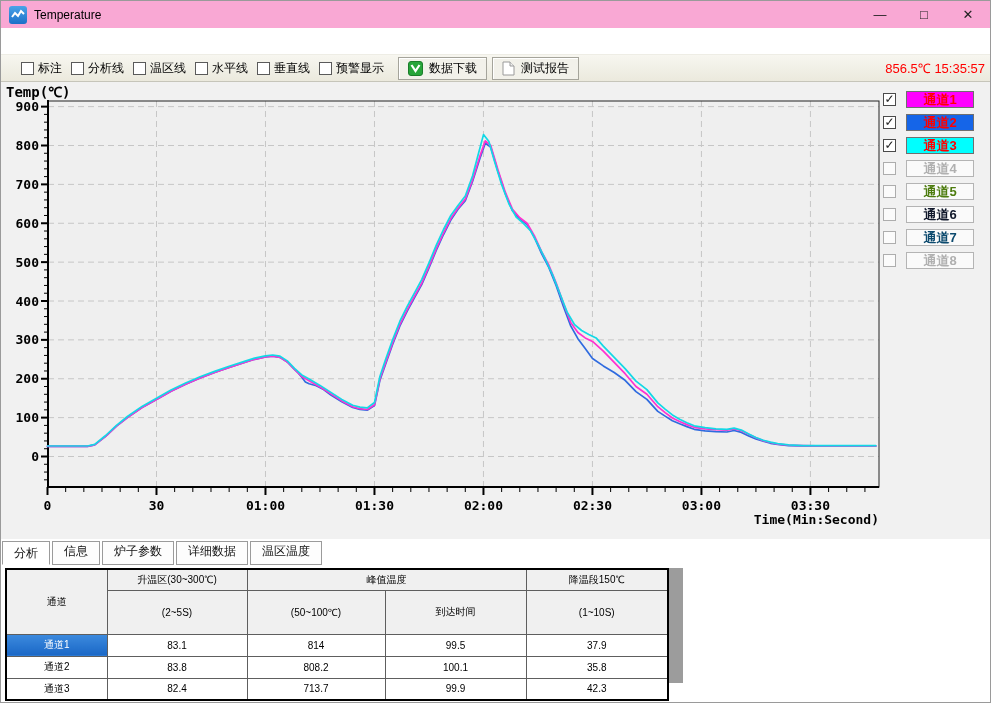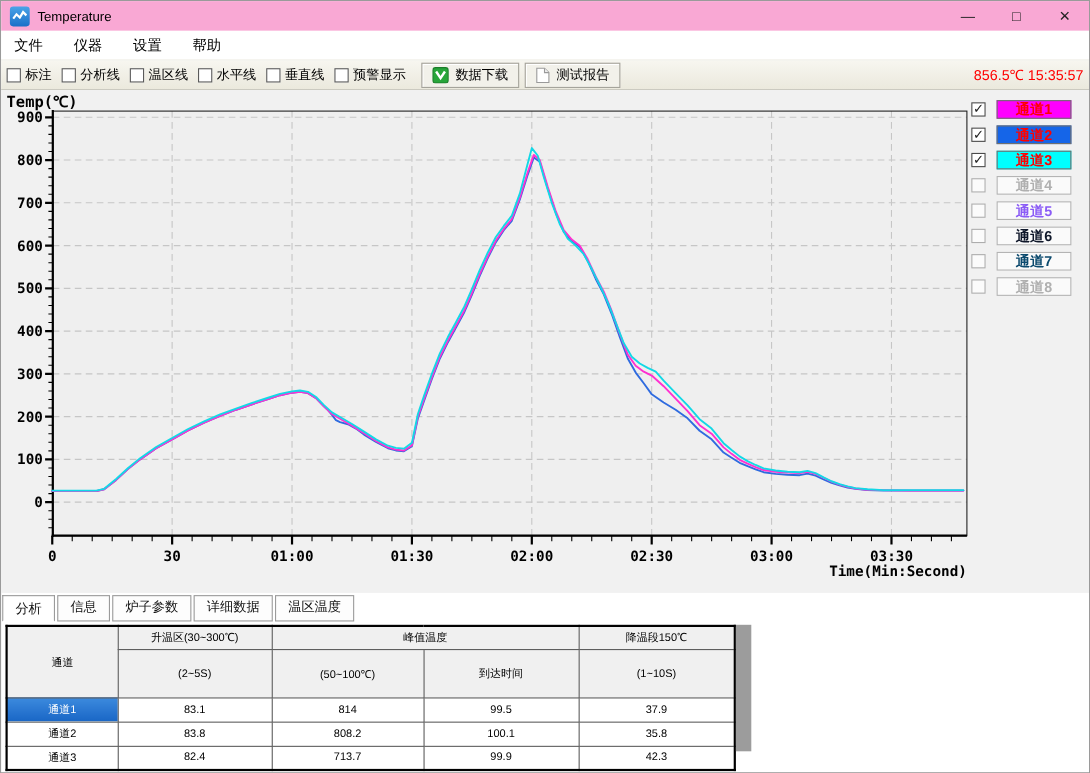--- a/index.html
+++ b/index.html
@@ -15,21 +15,21 @@
   .titletext{margin-left:7px;font-size:12px;}
   .winbtns{margin-left:auto;display:flex;align-items:center;}
   .winbtn{width:44px;height:26px;display:flex;align-items:center;justify-content:center;font-size:13px;color:#222;cursor:default;}
   
   .menubar{position:absolute;left:0;top:27px;width:100%;height:26px;background:#fff;display:flex;align-items:center;}
   .menuitem{padding:0 14px;font-size:13px;}
   .menuitem:first-child{padding-left:12px;}
   
   .toolbar{position:absolute;left:0;top:53px;width:100%;height:28px;
     background:linear-gradient(#f7f6f0,#ebe9dd);border-top:1px solid #eeede5;border-bottom:1px solid #c6c5ba;
-    display:flex;align-items:center;padding-left:5px;}
+    display:flex;align-items:center;padding-left:20px;}
   .tb-check{display:flex;align-items:center;margin-right:9px;}
   .tb-box{width:13px;height:13px;background:#fff;border:1px solid #5a5a5a;}
   .tb-label{margin-left:4px;font-size:12px;}
   .tb-btn{height:23px;display:flex;align-items:center;padding:0 9px;margin-left:5px;
     background:#f2f1ea;border:1px solid #a5a49b;box-shadow:inset 1px 1px 0 #fff;font-size:12px;}
   .tb-btn .lbl{margin-left:6px;}
   .status{margin-left:auto;margin-right:5px;color:#ff0000;font-size:13px;white-space:nowrap;}
   
   .chartpanel{position:absolute;left:0;top:81px;width:991px;height:457px;background:#f1f1f1;}
   .chartpanel svg{display:block;}
@@ -73,26 +73,20 @@
         </svg>
     </div>
     <span class="titletext">Temperature</span>
     <div class="winbtns">
       <div class="winbtn">—</div>
       <div class="winbtn">□</div>
       <div class="winbtn">✕</div>
     </div>
   </div>
 
-  <div class="menubar">
-    <span class="menuitem">文件</span>
-    <span class="menuitem">仪器</span>
-    <span class="menuitem">设置</span>
-    <span class="menuitem">帮助</span>
-  </div>
 
   <div class="toolbar">
     <span id="toolbar-checks" style="display:flex;align-items:center;">
         <span class="tb-check">
           <span class="tb-box"></span>
           <span class="tb-label">标注</span>
         </span>
         <span class="tb-check">
           <span class="tb-box"></span>
           <span class="tb-label">分析线</span>
@@ -290,21 +284,21 @@
       <div class="leg-row">
         <span class="leg-check">✓</span>
         <span class="leg-btn" style="background: rgb(0, 255, 255); color: rgb(255, 0, 0);">通道3</span>
       </div>
       <div class="leg-row off">
         <span class="leg-check"></span>
         <span class="leg-btn" style="background: rgb(250, 250, 250); color: rgb(176, 176, 176);">通道4</span>
       </div>
       <div class="leg-row off">
         <span class="leg-check"></span>
-        <span class="leg-btn" style="background: rgb(250, 250, 250); color: #8b5cf6;">通道5</span>
+        <span class="leg-btn" style="background: rgb(250, 250, 250); color: #4d7c0f;">通道5</span>
       </div>
       <div class="leg-row off">
         <span class="leg-check"></span>
         <span class="leg-btn" style="background: rgb(250, 250, 250); color: #0f172a;">通道6</span>
       </div>
       <div class="leg-row off">
         <span class="leg-check"></span>
         <span class="leg-btn" style="background: rgb(250, 250, 250); color: #0c4a6e;">通道7</span>
       </div>
       <div class="leg-row off">

